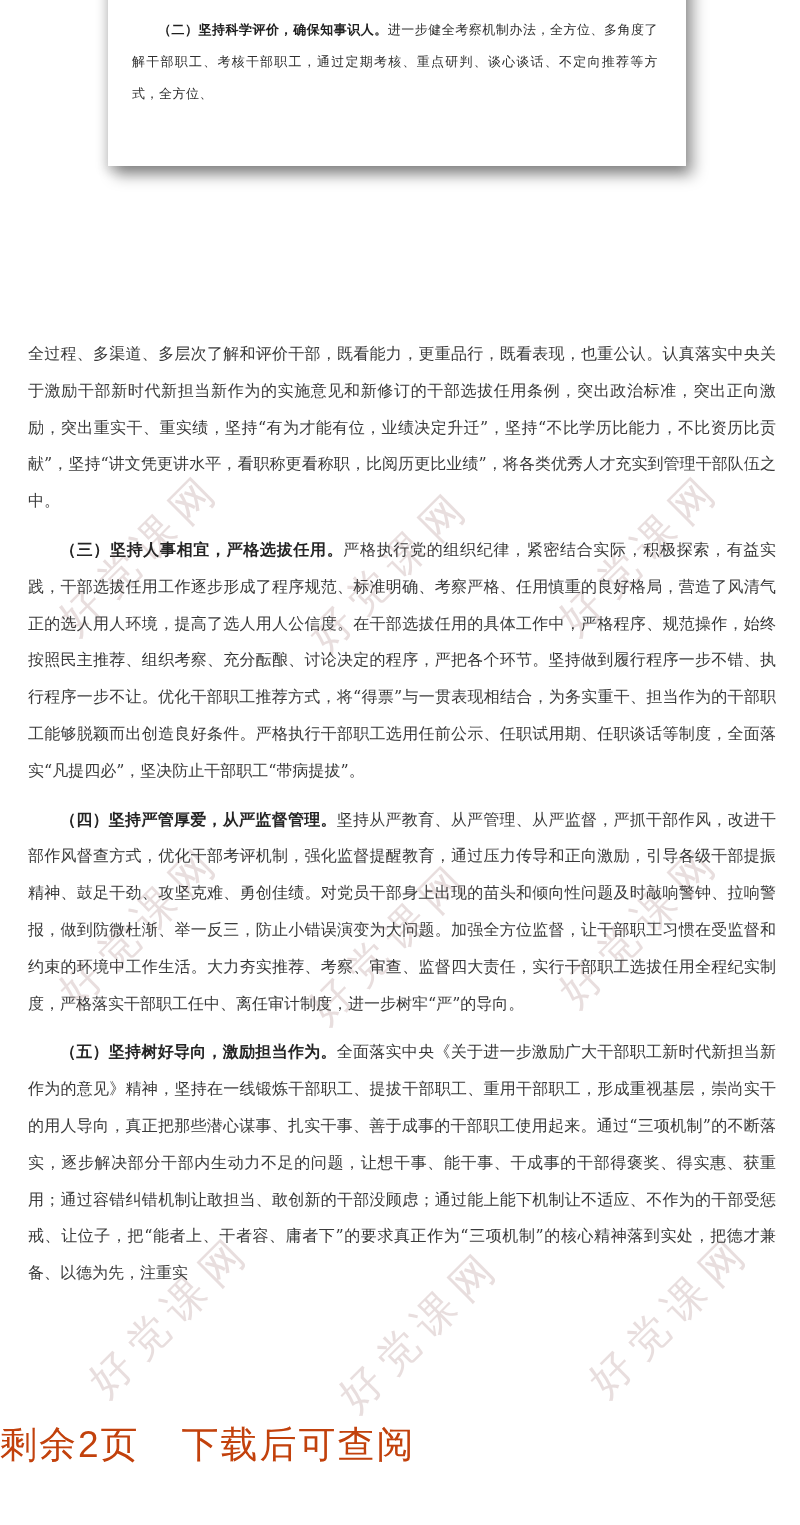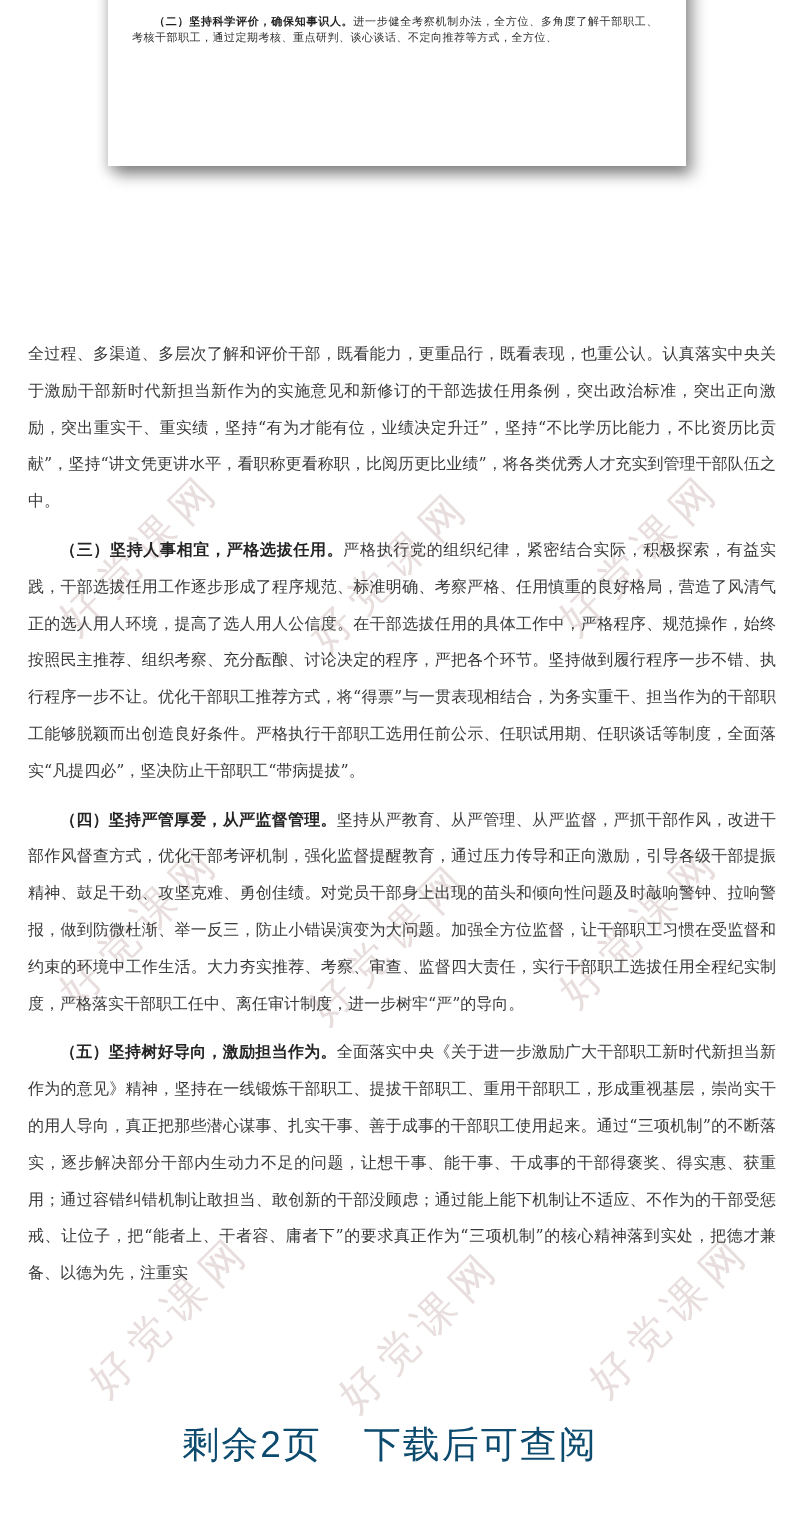--- a/index.html
+++ b/index.html
@@ -47,22 +47,22 @@
     position: absolute;
     left: 108px; top: -26px;
     width: 578px; height: 192px;
     background: #ffffff;
     box-shadow: 7px 9px 14px rgba(0,0,0,0.40), -3px 5px 10px rgba(0,0,0,0.16);
     z-index: 2;
     box-sizing: border-box;
     padding: 40px 28px 0 24px;
   }
   .prev-page .ptext {
-    font-size: 11px;
-    line-height: 16px;
+    font-size: 13px;
+    line-height: 32px;
     color: #2e2e2e;
     text-indent: 2em;
     text-align: justify;
     letter-spacing: 0.5px;
   }
   .prev-page .lead { font-weight: bold; color: #1f1f1f; }
 
   
   .doc-body {
     position: absolute;
@@ -80,24 +80,23 @@
   }
   .doc-body p.continuation { text-indent: 0; }
   .doc-body .lead { font-weight: bold; color: #242424; }
 
   
   .footer-notice {
     position: absolute;
     left: 0; top: 1420px;
     width: 780px;
     z-index: 3;
-    text-align: center;
     font-family: "Liberation Sans", sans-serif;
     font-size: 37px;
-    color: #0c4a6e;
+    color: #c2410c;
     letter-spacing: 2px;
     white-space: nowrap;
   }
   .footer-notice .gap { display: inline-block; width: 42px; }
 </style>
 </head>
 <body>
 
 <div class="stage">
 

